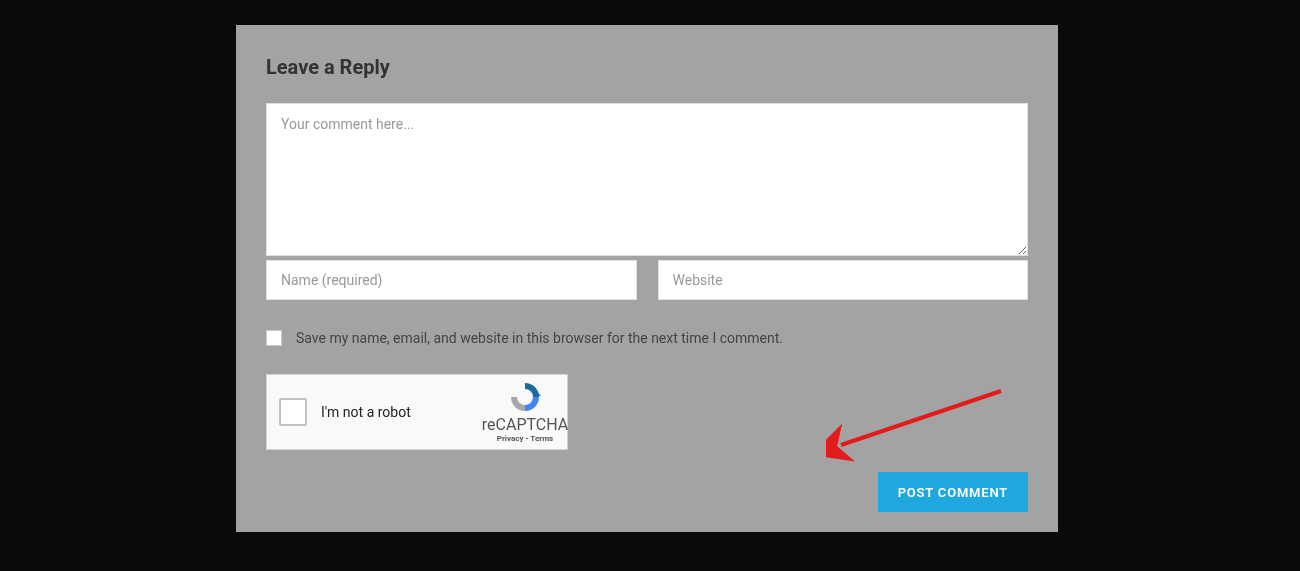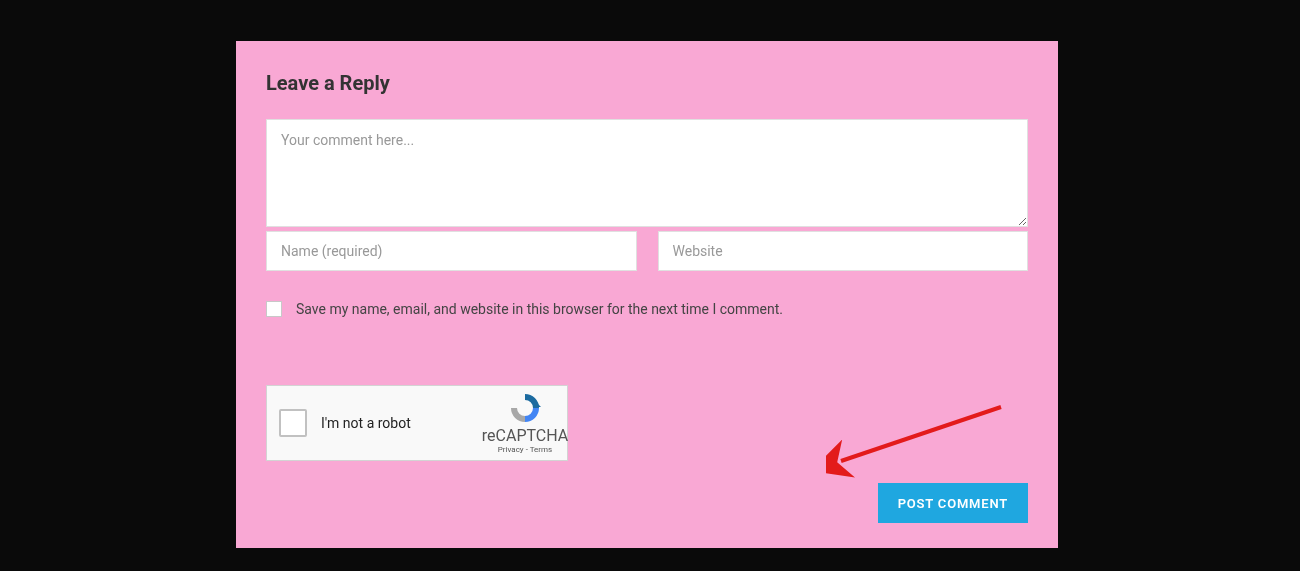--- a/index.html
+++ b/index.html
@@ -9,37 +9,37 @@
     }
     body {
       background: #0a0a0a;
       font-family: -apple-system, BlinkMacSystemFont, "Segoe UI", Roboto, "Open Sans", Helvetica, Arial, sans-serif;
       width: 1300px;
       height: 571px;
       overflow: hidden;
       position: relative;
     }
     .content-card {
-      background: #f9a8d4;
+      background: #a3a3a3;
       position: absolute;
       left: 236px;
-      top: 41px;
+      top: 25px;
       width: 822px;
       height: 507px;
       padding: 30px;
     }
     .reply-title {
       font-size: 20px;
       font-weight: 700;
       color: #333333;
       margin-bottom: 24px;
     }
     .comment-textarea {
       width: 100%;
-      height: 108px;
+      height: 153px;
       border: 1px solid #e0e0e0;
       padding: 12px 14px;
       font-size: 14px;
       font-family: inherit;
       color: #333;
       resize: vertical;
       outline: none;
     }
     .comment-textarea::placeholder {
       color: #999;
@@ -74,21 +74,21 @@
       background: #fff;
       cursor: pointer;
       appearance: none;
       flex-shrink: 0;
     }
     .save-label {
       font-size: 14px;
       color: #444;
     }
     .recaptcha-box {
-      margin-top: 68px;
+      margin-top: 28px;
       width: 302px;
       height: 76px;
       border: 1px solid #d3d3d3;
       background: #f9f9f9;
       display: flex;
       align-items: center;
       padding: 8px 12px;
       position: relative;
     }
     .recaptcha-checkbox {
@@ -118,20 +118,21 @@
       position: relative;
     }
     .recaptcha-name {
       font-size: 16px;
       color: #555;
       margin-top: 2px;
     }
     .recaptcha-links {
       font-size: 8px;
       color: #555;
+      font-weight: bold;
     }
     .arrow-annotation {
       position: absolute;
       left: 590px;
       top: 358px;
       pointer-events: none;
     }
     .submit-row {
       display: flex;
       justify-content: flex-end;

